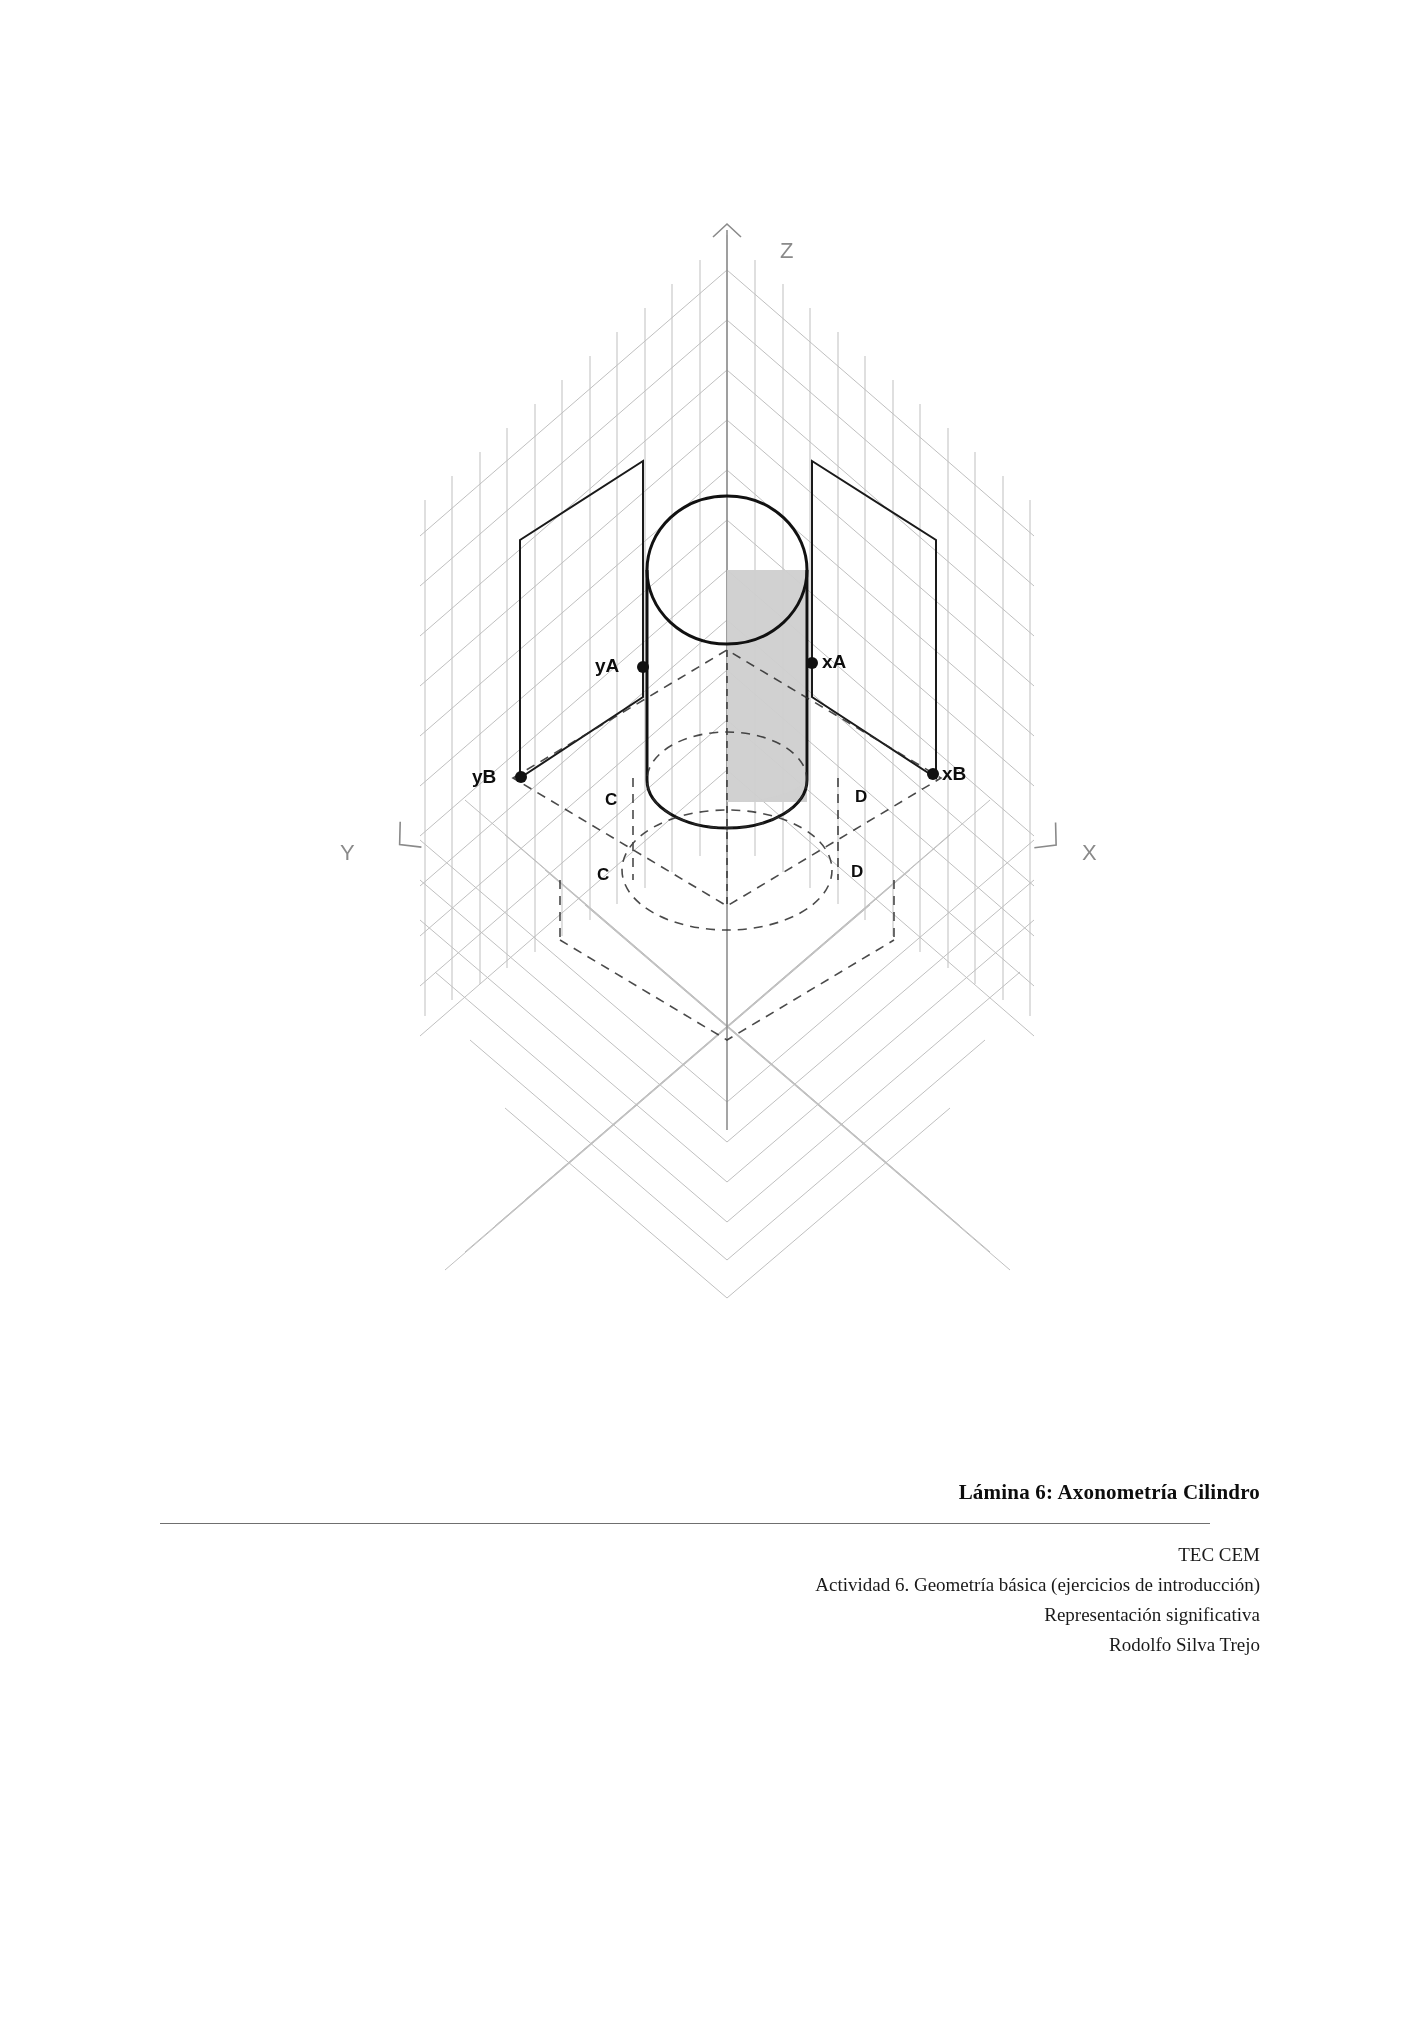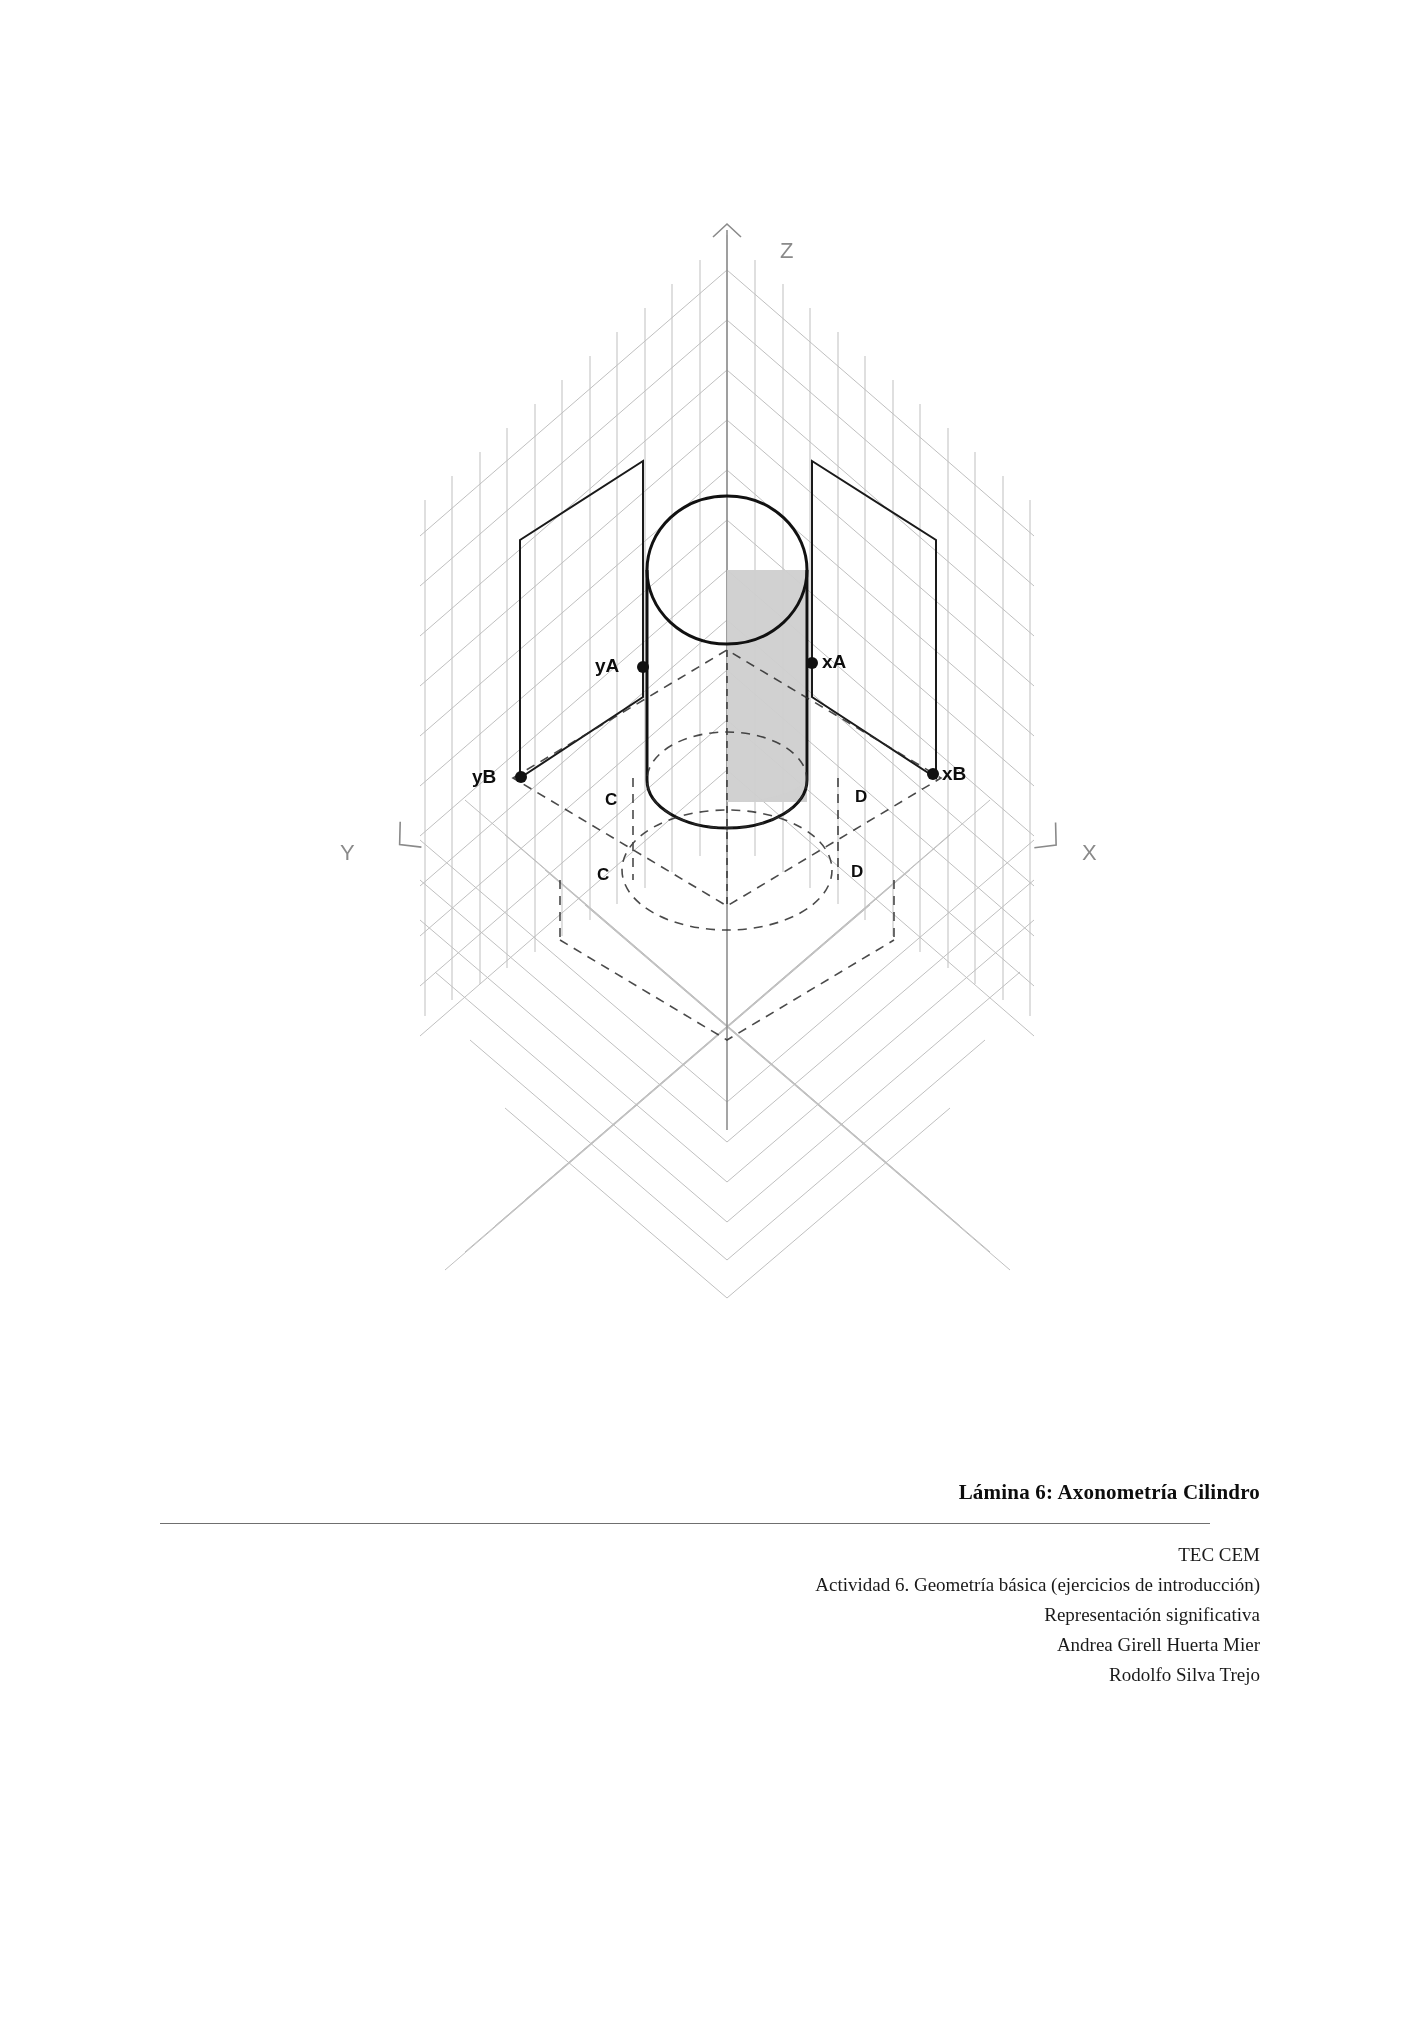--- a/index.html
+++ b/index.html
@@ -243,17 +243,16 @@
       </g>
     </svg>
   </div>
 
   <div class="caption-block">
     <div class="caption-title">Lámina 6:  Axonometría Cilindro</div>
     <div class="rule"></div>
     <div class="meta-line">TEC CEM</div>
     <div class="meta-line">Actividad 6. Geometría básica (ejercicios de introducción)</div>
     <div class="meta-line">Representación significativa</div>
-    <div class="meta-line">Andrea Girell Huerta Mier</div>
     <div class="meta-line">Rodolfo Silva Trejo</div>
   </div>
 
 </div>
 
 </body></html>

